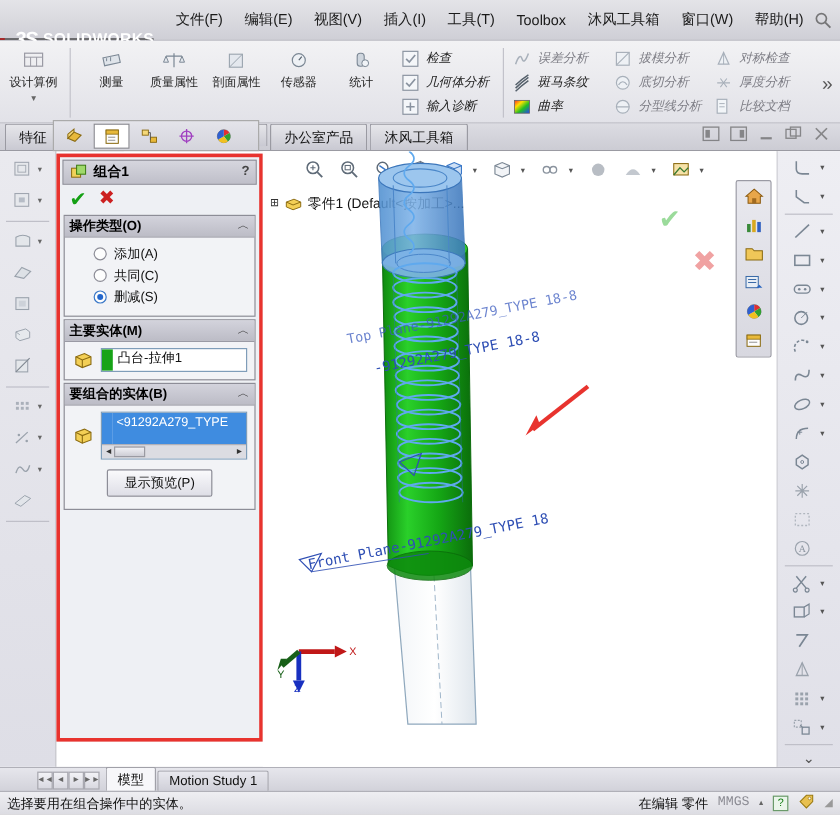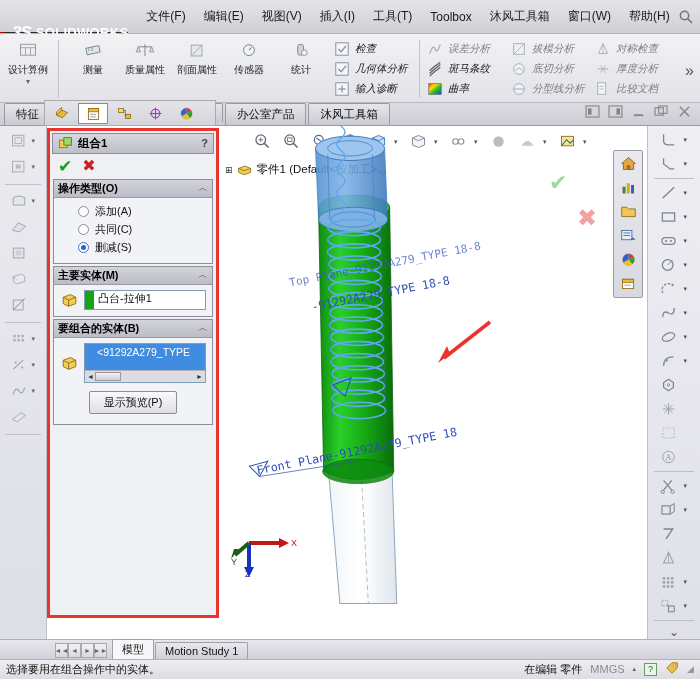--- a/index.html
+++ b/index.html
@@ -251,21 +251,21 @@
   .rt { display: flex; align-items: center; height: 24px; gap: 2px; }
   .rt .ic { width: 26px; height: 22px; display:flex; align-items:center; justify-content:center; }
   .rt .car { font-size: 7px; color: #555; width: 9px; }
   .rhr { width: 40px; height: 1px; background: #bfbfc8; margin: 2px 0; }
   .rt-chev { font-size: 12px; color: #555; margin-top: 2px; }
 
   
   .doctabs {
     height: 20px; background: linear-gradient(#e6e6ec,#d2d2da);
     border-top: 1px solid #b0b0b8;
-    display: flex; align-items: flex-end; padding-left: 55px; gap: 1px;
+    display: flex; align-items: flex-end; padding-left: 31px; gap: 1px;
   }
   .navbtns { display: flex; align-items: center; gap: 0; margin-right: 4px; padding-bottom: 1px; }
   .navb {
     width: 13px; height: 15px; border: 1px solid #a8a8b0;
     background: linear-gradient(#f2f2f6,#d8d8e0);
     font-size: 7px; color: #666; display:flex; align-items:center; justify-content:center;
   }
   .dtab {
     font-size: 11px; padding: 2px 9px; color: #111;
     border: 1px solid #a0a0a8; border-bottom: none;
@@ -275,21 +275,21 @@
   .dtab.active { background: #f7f7fa; font-weight: normal; }
 
   
   .statusbar {
     height: 22px; background: linear-gradient(#eeeef2,#dcdce2);
     border-top: 1px solid #b0b0b8;
     display: flex; align-items: center; padding: 0 6px; gap: 8px;
   }
   .st-msg { font-size: 11px; color: #111; flex: 1; white-space: nowrap; }
   .st-edit { font-size: 11px; color: #111; }
-  .st-units { font-size: 11px; color: #8a8a92; }
+  .st-units { font-size: 11px; color: #8a8a92; font-family: Liberation Mono, monospace; }
   .st-car { font-size: 7px; color: #666; }
   .st-q {
     width: 13px; height: 13px; border: 1px solid #6a9a6a; background: #eaf5ea;
     font-size: 9px; color: #0a7a0a; display:flex; align-items:center; justify-content:center;
   }
   .st-tag { font-size: 12px; }
   .st-grip { font-size: 9px; color: #999; }
 </style>
 </head>
 <body>

